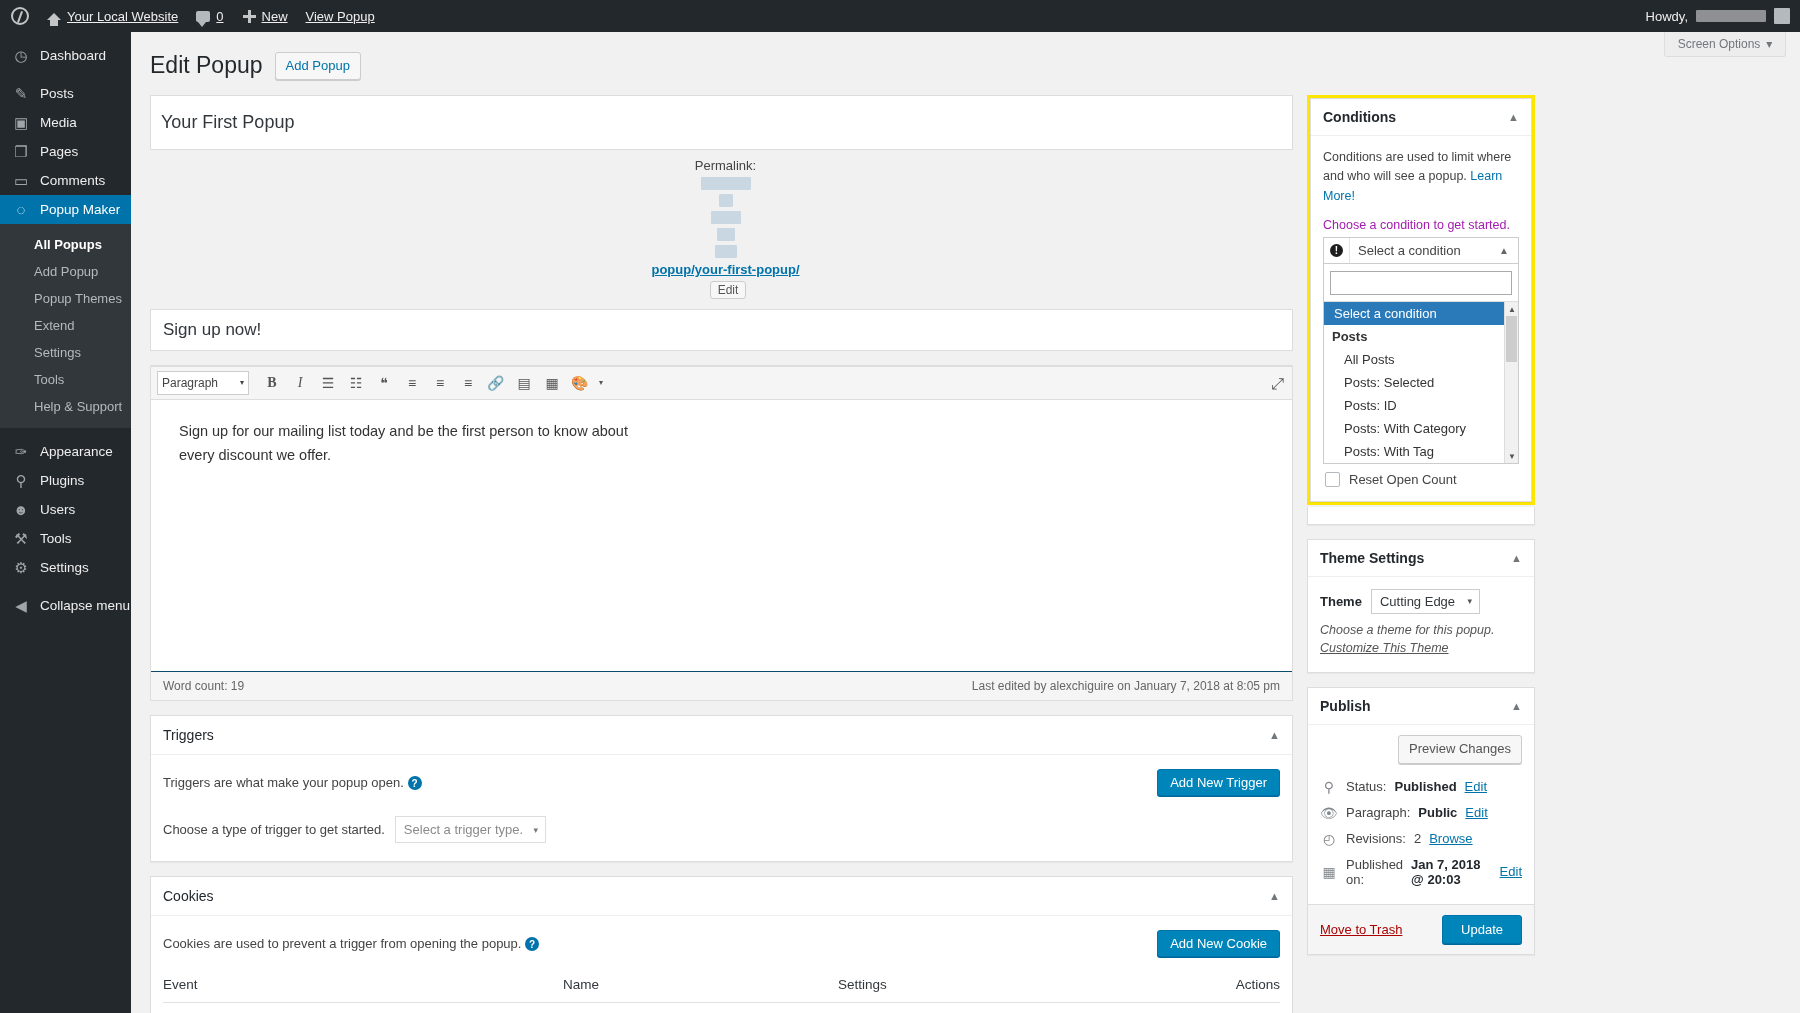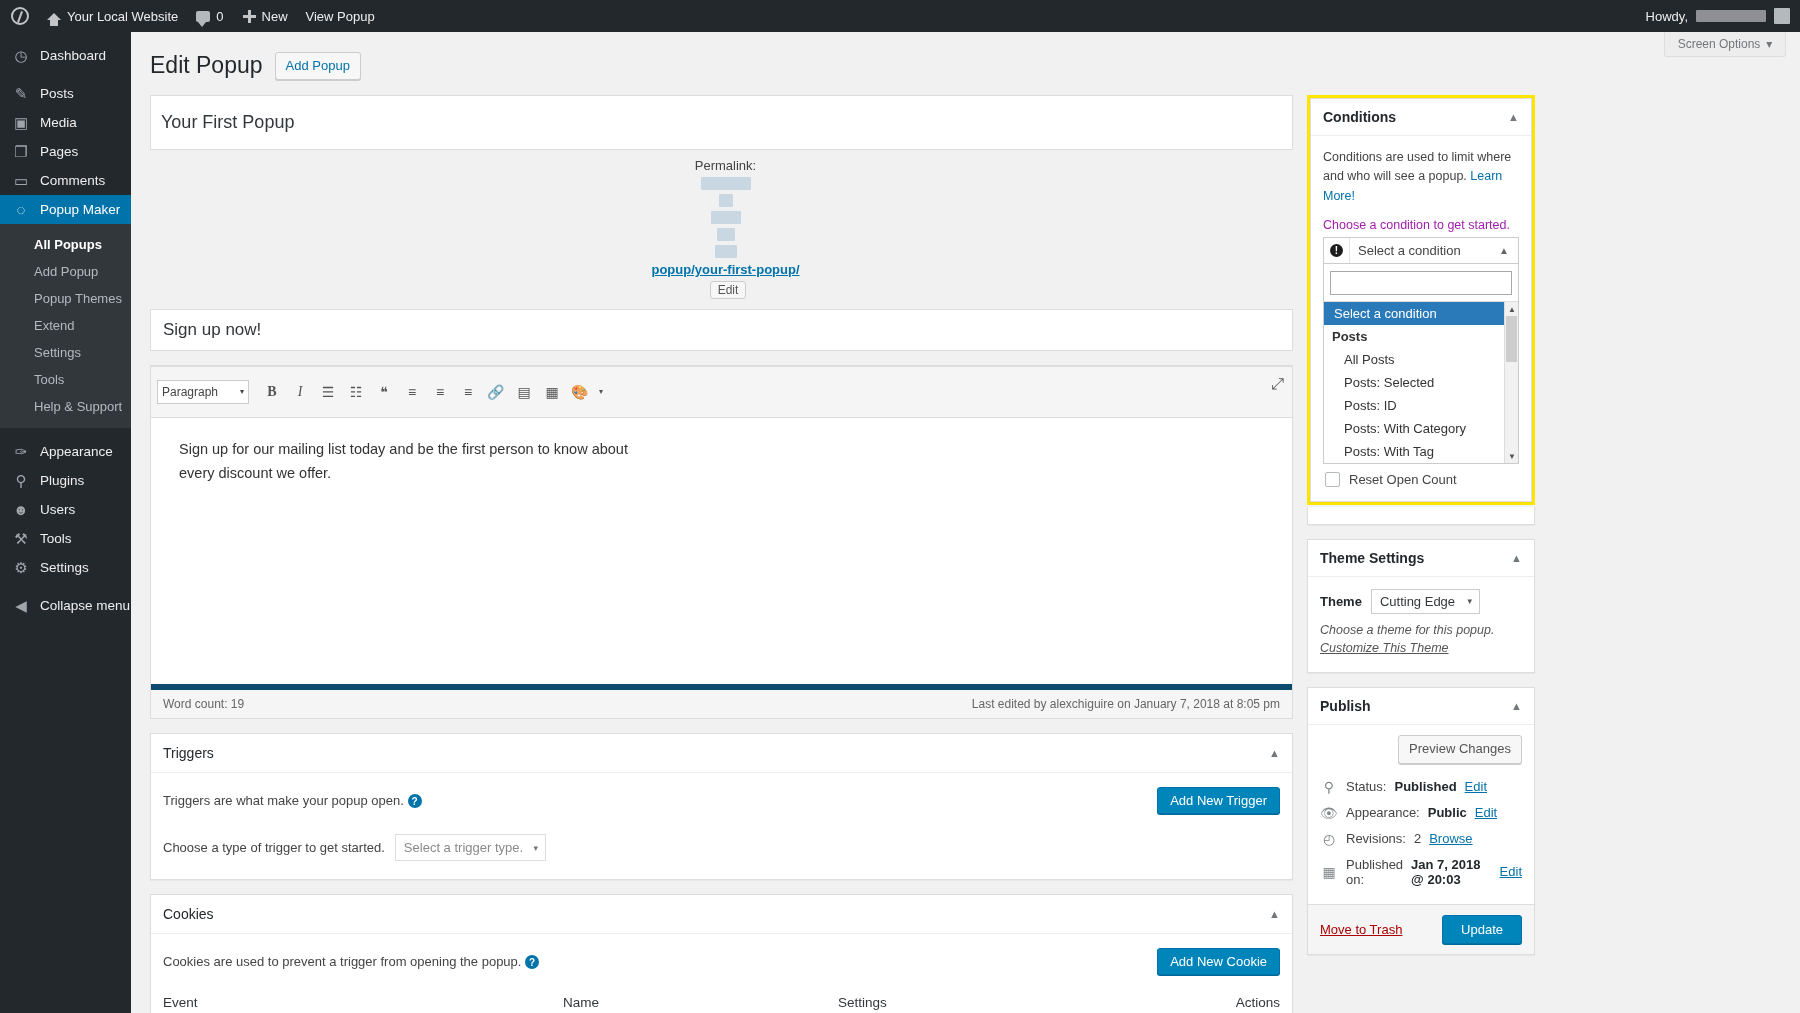--- a/index.html
+++ b/index.html
@@ -13,21 +13,21 @@
     overflow:hidden;
     position:relative;
   }
 
   
   #adminbar{
     position:absolute; top:0; left:0; width:1800px; height:32px;
     background:#23282d; color:#eee; display:flex; align-items:center;
     font-size:13px; z-index:60;
   }
-  .ab-item{ display:flex; align-items:center; height:32px; padding:0 9px; color:#eee; cursor:pointer; gap:6px;}
+  .ab-item{ display:flex; align-items:center; height:32px; padding:0 9px; color:#eee; cursor:pointer; gap:6px;text-decoration:underline;}
   .ab-logo{ padding:0 9px 0 11px; }
   .ab-right{ margin-left:auto; display:flex; align-items:center; padding-right:10px; gap:8px;}
   .ab-redact{ display:inline-block; width:70px; height:12px; background:#8e9094; border-radius:1px; }
   .ab-avatar{ width:16px; height:16px; background:#b4b9be; border-radius:1px; display:inline-block;}
   .wp-logo{ width:18px; height:18px; border-radius:50%; border:2px solid #c3c4c6; position:relative; display:inline-block;}
   .wp-logo:before{content:"";position:absolute;left:6px;top:2px;width:2px;height:12px;background:#c3c4c6;transform:rotate(20deg);}
   .home-ico{ display:inline-block;width:0;height:0;border-left:7px solid transparent;border-right:7px solid transparent;border-bottom:7px solid #c3c4c6;position:relative;}
   .home-ico:after{content:"";position:absolute;left:-4px;top:7px;width:8px;height:6px;background:#c3c4c6;}
   .cmt-ico{display:inline-block;width:14px;height:11px;background:#b4b9be;border-radius:2px;position:relative;}
   .cmt-ico:after{content:"";position:absolute;left:2px;top:11px;border-left:4px solid transparent;border-right:4px solid transparent;border-top:5px solid #b4b9be;}
@@ -116,35 +116,35 @@
   .media-ico:before{content:"";position:absolute;left:0;top:0;width:9px;height:9px;background:#555;border-radius:2px;}
   .media-ico:after{content:"";position:absolute;left:10px;top:2px;width:2px;height:8px;background:#555;}
   #tabs{ position:absolute; right:8px; bottom:0; display:flex; }
   .etab{
     padding:6px 13px 5px; font-size:13px; color:#555; border:1px solid #ccc; border-bottom:none;
     background:#e5e5e5; cursor:pointer; margin-left:-1px;
   }
   .etab.active{ background:#f5f5f5; color:#32373c; border-color:#ccc; }
   #tc-toolbar{
     background:#f5f5f5; border-top:1px solid #ddd; border-bottom:1px solid #ddd;
-    padding:5px 6px; display:flex; align-items:center; gap:2px; height:52px; position:relative;
+    padding:5px 6px; display:flex; align-items:center; gap:2px; height:34px; position:relative;
   }
   .fmt-select{
     width:92px; height:24px; border:1px solid #ccc; background:#fff; font-size:12px;
     color:#444; padding:0 4px; display:flex; align-items:center; justify-content:space-between; cursor:pointer;
     margin-right:8px;
   }
   .tbtn{
     width:26px; height:24px; display:flex; align-items:center; justify-content:center;
     font-size:14px; color:#555; cursor:pointer; border-radius:2px;
   }
   #kitchen-sink{ position:absolute; right:8px; top:8px; font-size:16px; color:#555; cursor:pointer;}
   #editor-body{
     background:#fff; min-height:272px; padding:20px 28px; font-size:14.5px; line-height:1.65; color:#333;
-    border-bottom:6px solid #0c4a6e;
+    border-bottom:1px solid #0c4a6e;
   }
   #editor-status{
     background:#f5f5f5; padding:7px 12px; font-size:12px; color:#666; display:flex; justify-content:space-between;
   }
 
   
   .postbox{ background:#fff; border:1px solid #ddd; margin-top:14px; box-shadow:0 1px 1px rgba(0,0,0,.04);}
   .pb-head{
     padding:11px 12px; border-bottom:1px solid #eee; font-size:14px; color:#23282d;
     display:flex; align-items:center; justify-content:space-between; cursor:pointer;
@@ -554,21 +554,21 @@
         </div>
         <div class="pub-list">
           <div class="pub-row">
             <span class="ico">⚲</span>
             <span>Status:</span>
             <b>Published</b>
             <a>Edit</a>
           </div>
           <div class="pub-row">
             <span class="ico">👁</span>
-            <span>Appearance:</span>
+            <span>Paragraph:</span>
             <b>Public</b>
             <a>Edit</a>
           </div>
           <div class="pub-row">
             <span class="ico">◴</span>
             <span>Revisions:</span>
             <span>2</span>
             <a>Browse</a>
           </div>
           <div class="pub-row">

